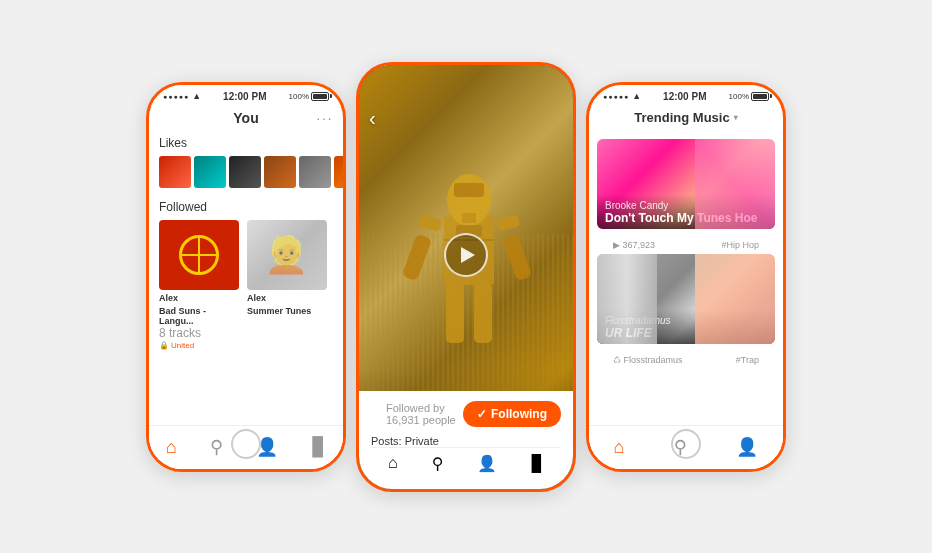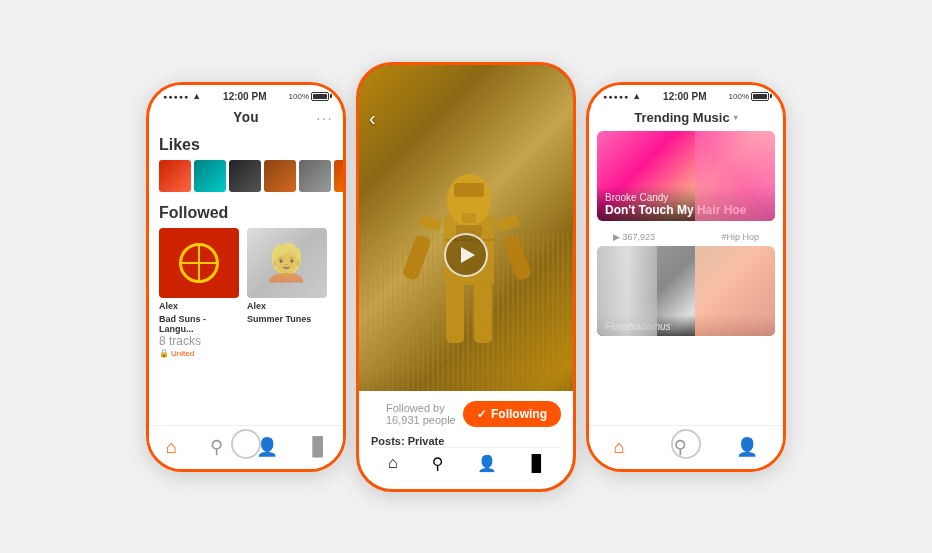--- a/index.html
+++ b/index.html
@@ -121,32 +121,31 @@
       padding: 4px 10px 6px;
       display: flex;
       align-items: center;
       justify-content: center;
       position: relative;
     }
     .phone1-header .title {
       font-size: 14px;
       font-weight: 600;
       color: #333;
-      font-family: Liberation Mono, monospace;
     }
     .phone1-header .dots {
       position: absolute;
       right: 10px;
       font-size: 14px;
       color: #999;
       letter-spacing: 1px;
     }
     .section-title {
-      font-size: 16px;
-      font-weight: 700;
+      font-size: 12px;
+      font-weight: 400;
       color: #333;
       padding: 4px 10px 6px;
     }
     .likes-row {
       display: flex;
       gap: 3px;
       padding: 0 10px 8px;
       overflow: hidden;
     }
     .playlists-row {
@@ -318,38 +317,38 @@
       display: flex;
       align-items: center;
       gap: 4px;
     }
     .posts-label {
       font-size: 11px;
       color: #999;
     }
     .posts-label span {
       color: #333;
-      font-weight: 700;
+      font-weight: 400;
     }
     .phone2-nav {
       display: flex;
       align-items: center;
       justify-content: space-around;
       padding: 6px 0;
       border-top: 1px solid #eee;
     }
     
     .phone3-content {
       background: #fff;
       height: calc(100% - 72px);
       overflow: hidden;
     }
     .phone3-header {
       text-align: center;
-      padding: 4px 10px 6px;
+      padding: 4px 10px 14px;
       display: flex;
       align-items: flex-start;
       justify-content: center;
     }
     .trending-title {
       font-size: 13px;
       font-weight: 600;
       color: #333;
       display: flex;
       align-items: center;
@@ -600,38 +599,43 @@
         <span>Trending Music</span>
         <span class="dropdown-arrow">▾</span>
       </div>
     </div>
 
     <div class="phone3-content">
 
       <div class="track-card track-card-1">
         <div class="track-card-overlay">
           <div class="track-artist">Brooke Candy</div>
-          <div class="track-title">Don't Touch My Hair Hoe</div>
+          <div class="track-title">Don't Touch My Tunes Hoe</div>
         </div>
 
         <div style="position:absolute;top:0;right:0;width:80px;height:90px;background:linear-gradient(to bottom left, #ffaacc, #ff69b4, #ff88aa);opacity:0.7;border-radius:0 6px 0 0;"></div>
       </div>
       <div class="track-meta">
         <span class="track-plays">▶ 367,923</span>
         <span class="track-genre">#Hip Hop</span>
       </div>
 
       <div class="track-card track-card-2">
         <div class="track-card-overlay">
           <div class="track-artist">Flosstradamus</div>
+          <div class="track-title">UR LIFE</div>
         </div>
 
         <div style="position:absolute;top:0;left:0;width:60px;height:90px;background:linear-gradient(to right, #ccc, #eee, #bbb);opacity:0.8;"></div>
 
         <div style="position:absolute;top:0;right:0;width:80px;height:90px;background:linear-gradient(135deg, #ffd0b0, #ffb090, #ee9988);opacity:0.8;border-radius:0 6px 0 0;"></div>
+      </div>
+      <div class="track-meta">
+        <span class="track-plays">♺ Flosstradamus</span>
+        <span class="track-genre">#Trap</span>
       </div>
     </div>
 
     <div class="bottom-nav">
       <span class="nav-icon active">⌂</span>
       <span class="nav-icon">⚲</span>
       <span class="nav-icon">👤</span>
     </div>
 
     <div style="height:36px; display:flex; align-items:center; justify-content:center; background:#fff;">

